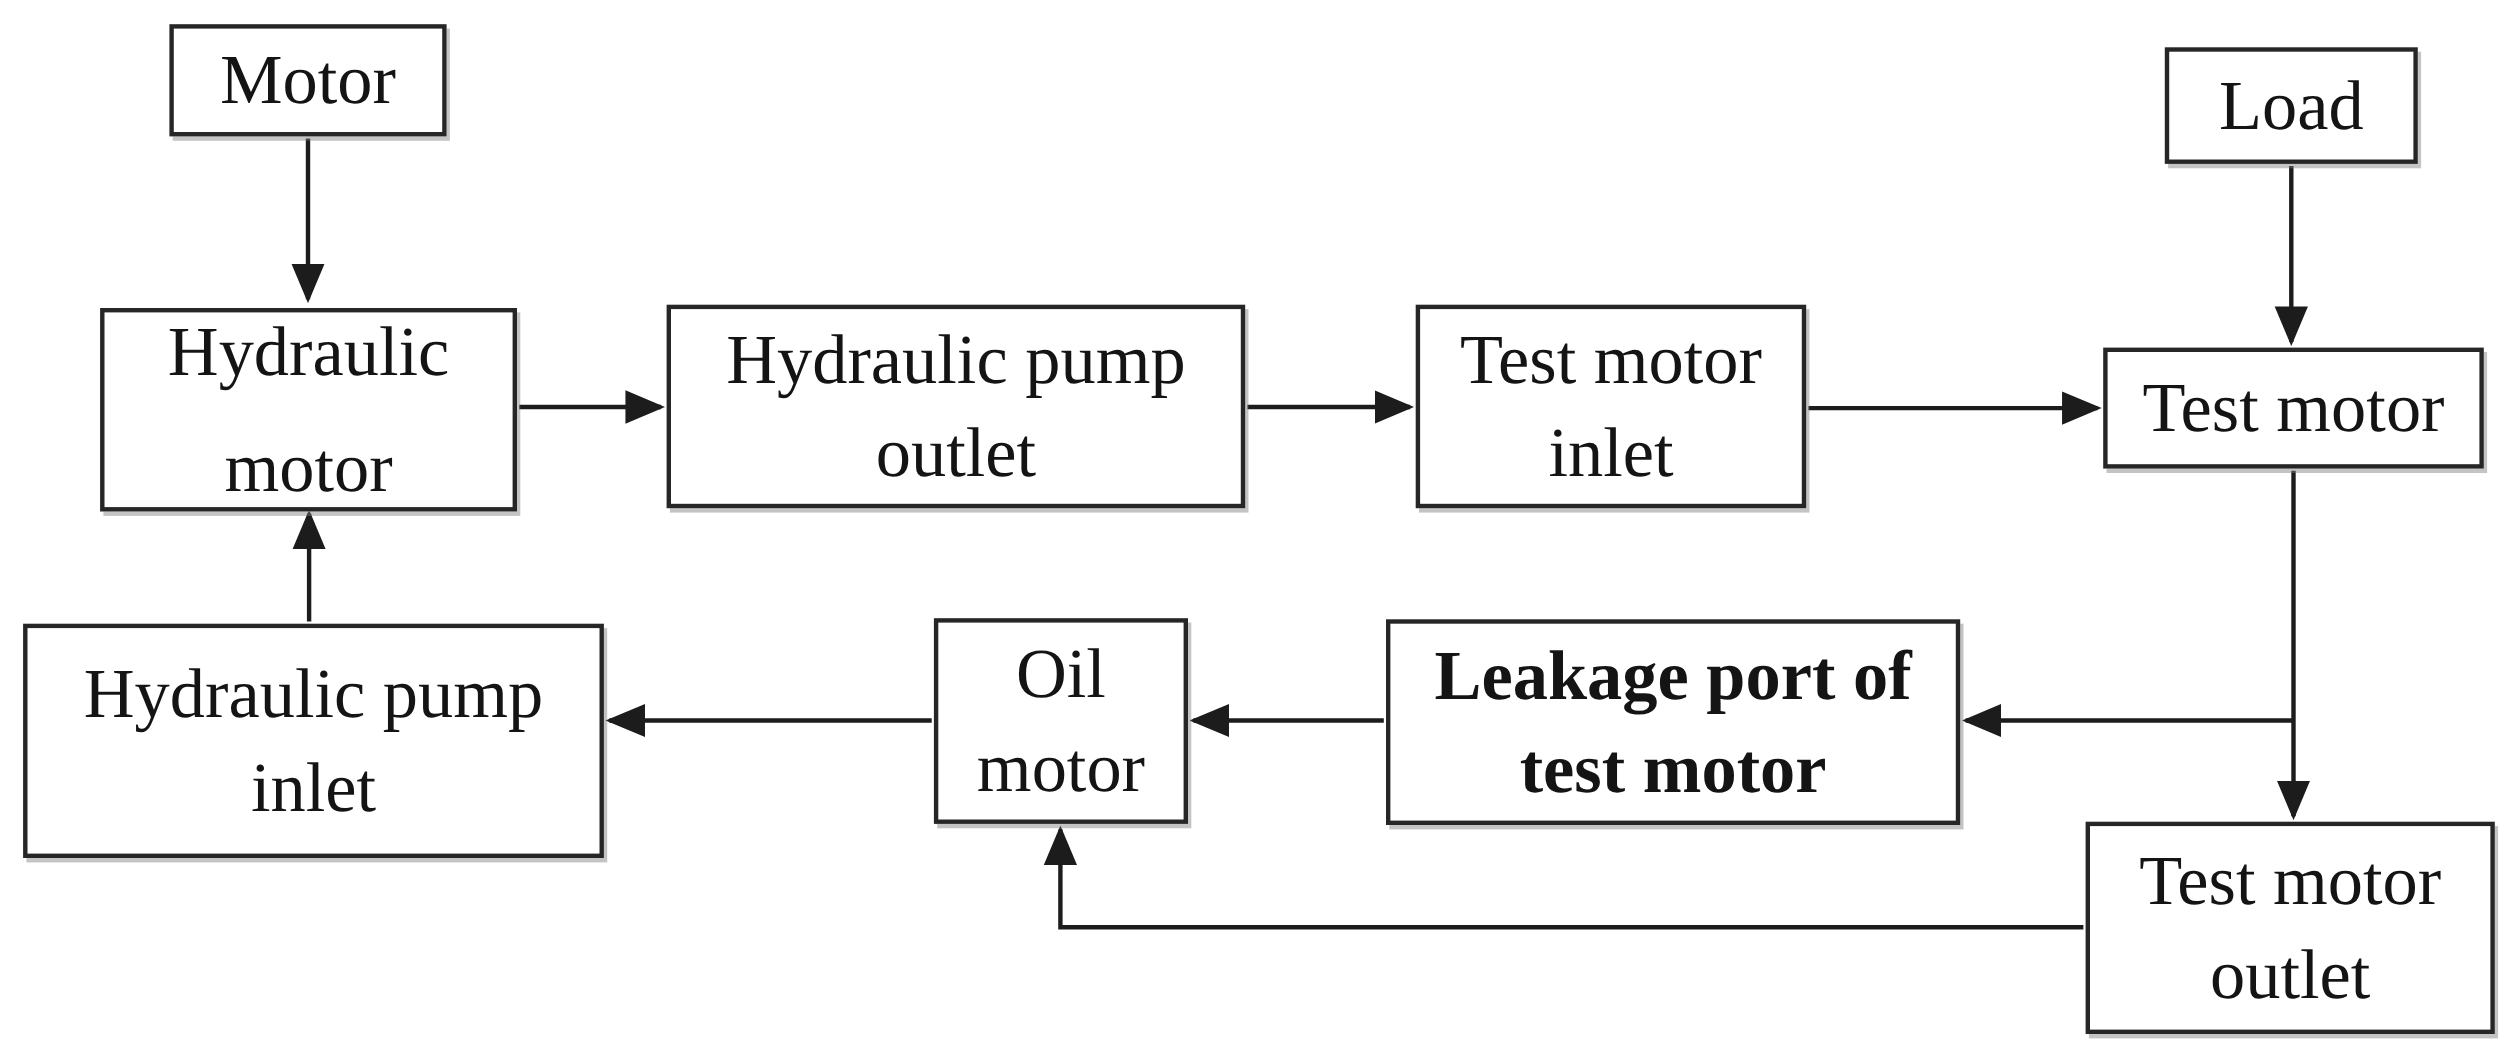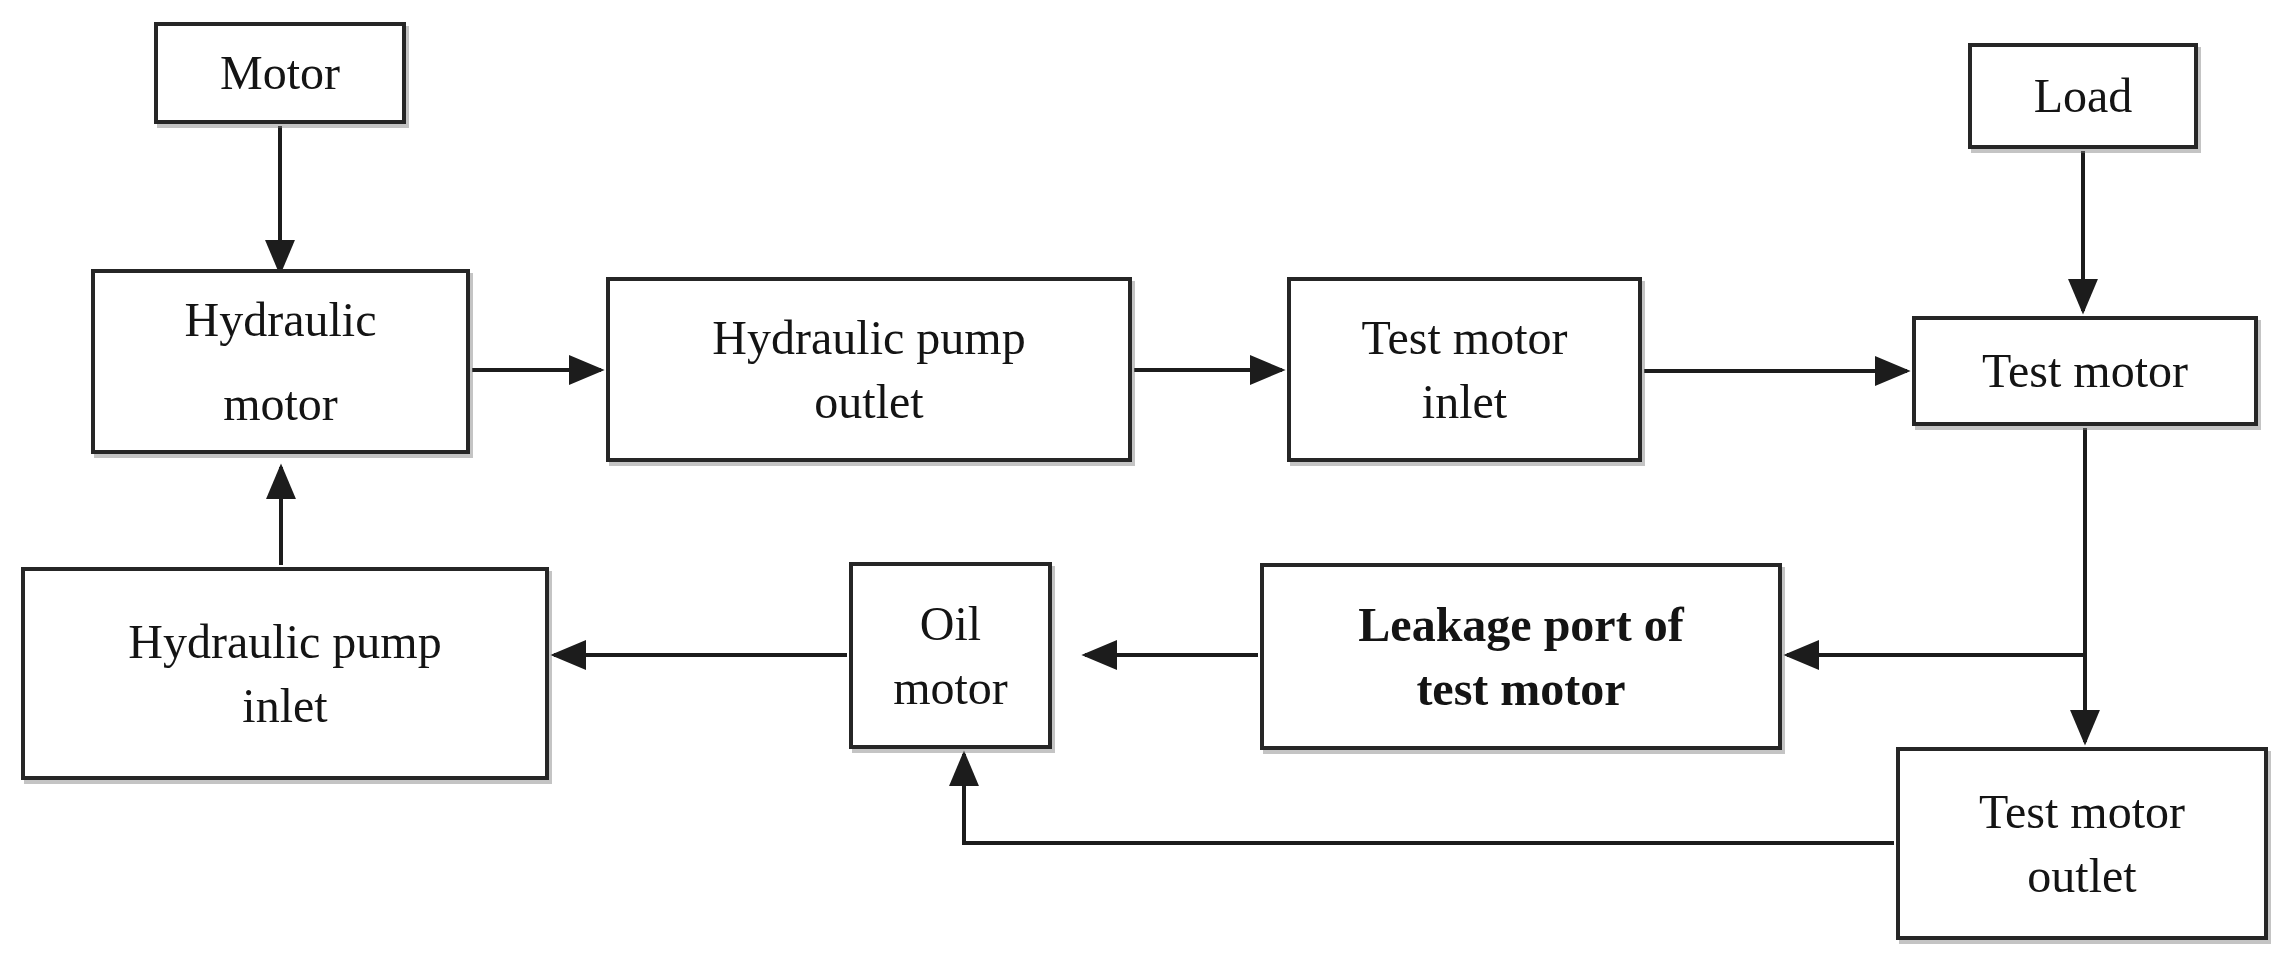--- a/index.html
+++ b/index.html
@@ -26,21 +26,21 @@
     box-sizing: border-box;
     background: #ffffff;
     border: 4px solid #262626;
     box-shadow: 3px 4px 0 rgba(125,125,125,0.45);
     display: flex;
     flex-direction: column;
     align-items: center;
     justify-content: center;
     text-align: center;
     color: #141414;
-    font-size: 48px;
+    font-size: 64px;
     line-height: 1.32;
     z-index: 2;
   }
   .node .label-line {
     display: block;
     white-space: nowrap;
   }
   .edge-line {
     fill: none;
     stroke: #1c1c1c;
@@ -71,40 +71,40 @@
         <polyline class="edge-line" points="1894,843 964,843 964,754" marker-end="url(#arrowhead)"></polyline>
       </g>
   </svg>
   <div id="node-group">
       <div class="node" style="left: 154px; top: 22px; width: 252px; height: 102px;">
         <span class="label-line">Motor</span>
       </div>
       <div class="node" style="left: 1968px; top: 43px; width: 230px; height: 106px;">
         <span class="label-line">Load</span>
       </div>
-      <div class="node" style="left: 91px; top: 269px; width: 379px; height: 185px; gap: 20px;">
+      <div class="node" style="left: 91px; top: 280px; width: 379px; height: 185px; gap: 20px;">
         <span class="label-line">Hydraulic</span>
         <span class="label-line">motor</span>
       </div>
       <div class="node" style="left: 606px; top: 277px; width: 526px; height: 185px;">
         <span class="label-line">Hydraulic pump</span>
         <span class="label-line">outlet</span>
       </div>
       <div class="node" style="left: 1287px; top: 277px; width: 355px; height: 185px;">
         <span class="label-line">Test motor</span>
         <span class="label-line">inlet</span>
       </div>
       <div class="node" style="left: 1912px; top: 316px; width: 346px; height: 110px;">
         <span class="label-line">Test motor</span>
       </div>
       <div class="node" style="left: 21px; top: 567px; width: 528px; height: 213px;">
         <span class="label-line">Hydraulic pump</span>
         <span class="label-line">inlet</span>
       </div>
-      <div class="node" style="left: 849px; top: 562px; width: 203px; height: 187px;">
+      <div class="node" style="left: 849px; top: 562px; width: 231px; height: 187px;">
         <span class="label-line">Oil</span>
         <span class="label-line">motor</span>
       </div>
       <div class="node" style="left: 1260px; top: 563px; width: 522px; height: 187px; font-weight: bold;">
         <span class="label-line">Leakage port of</span>
         <span class="label-line">test motor</span>
       </div>
       <div class="node" style="left: 1896px; top: 747px; width: 372px; height: 193px;">
         <span class="label-line">Test motor</span>
         <span class="label-line">outlet</span>

